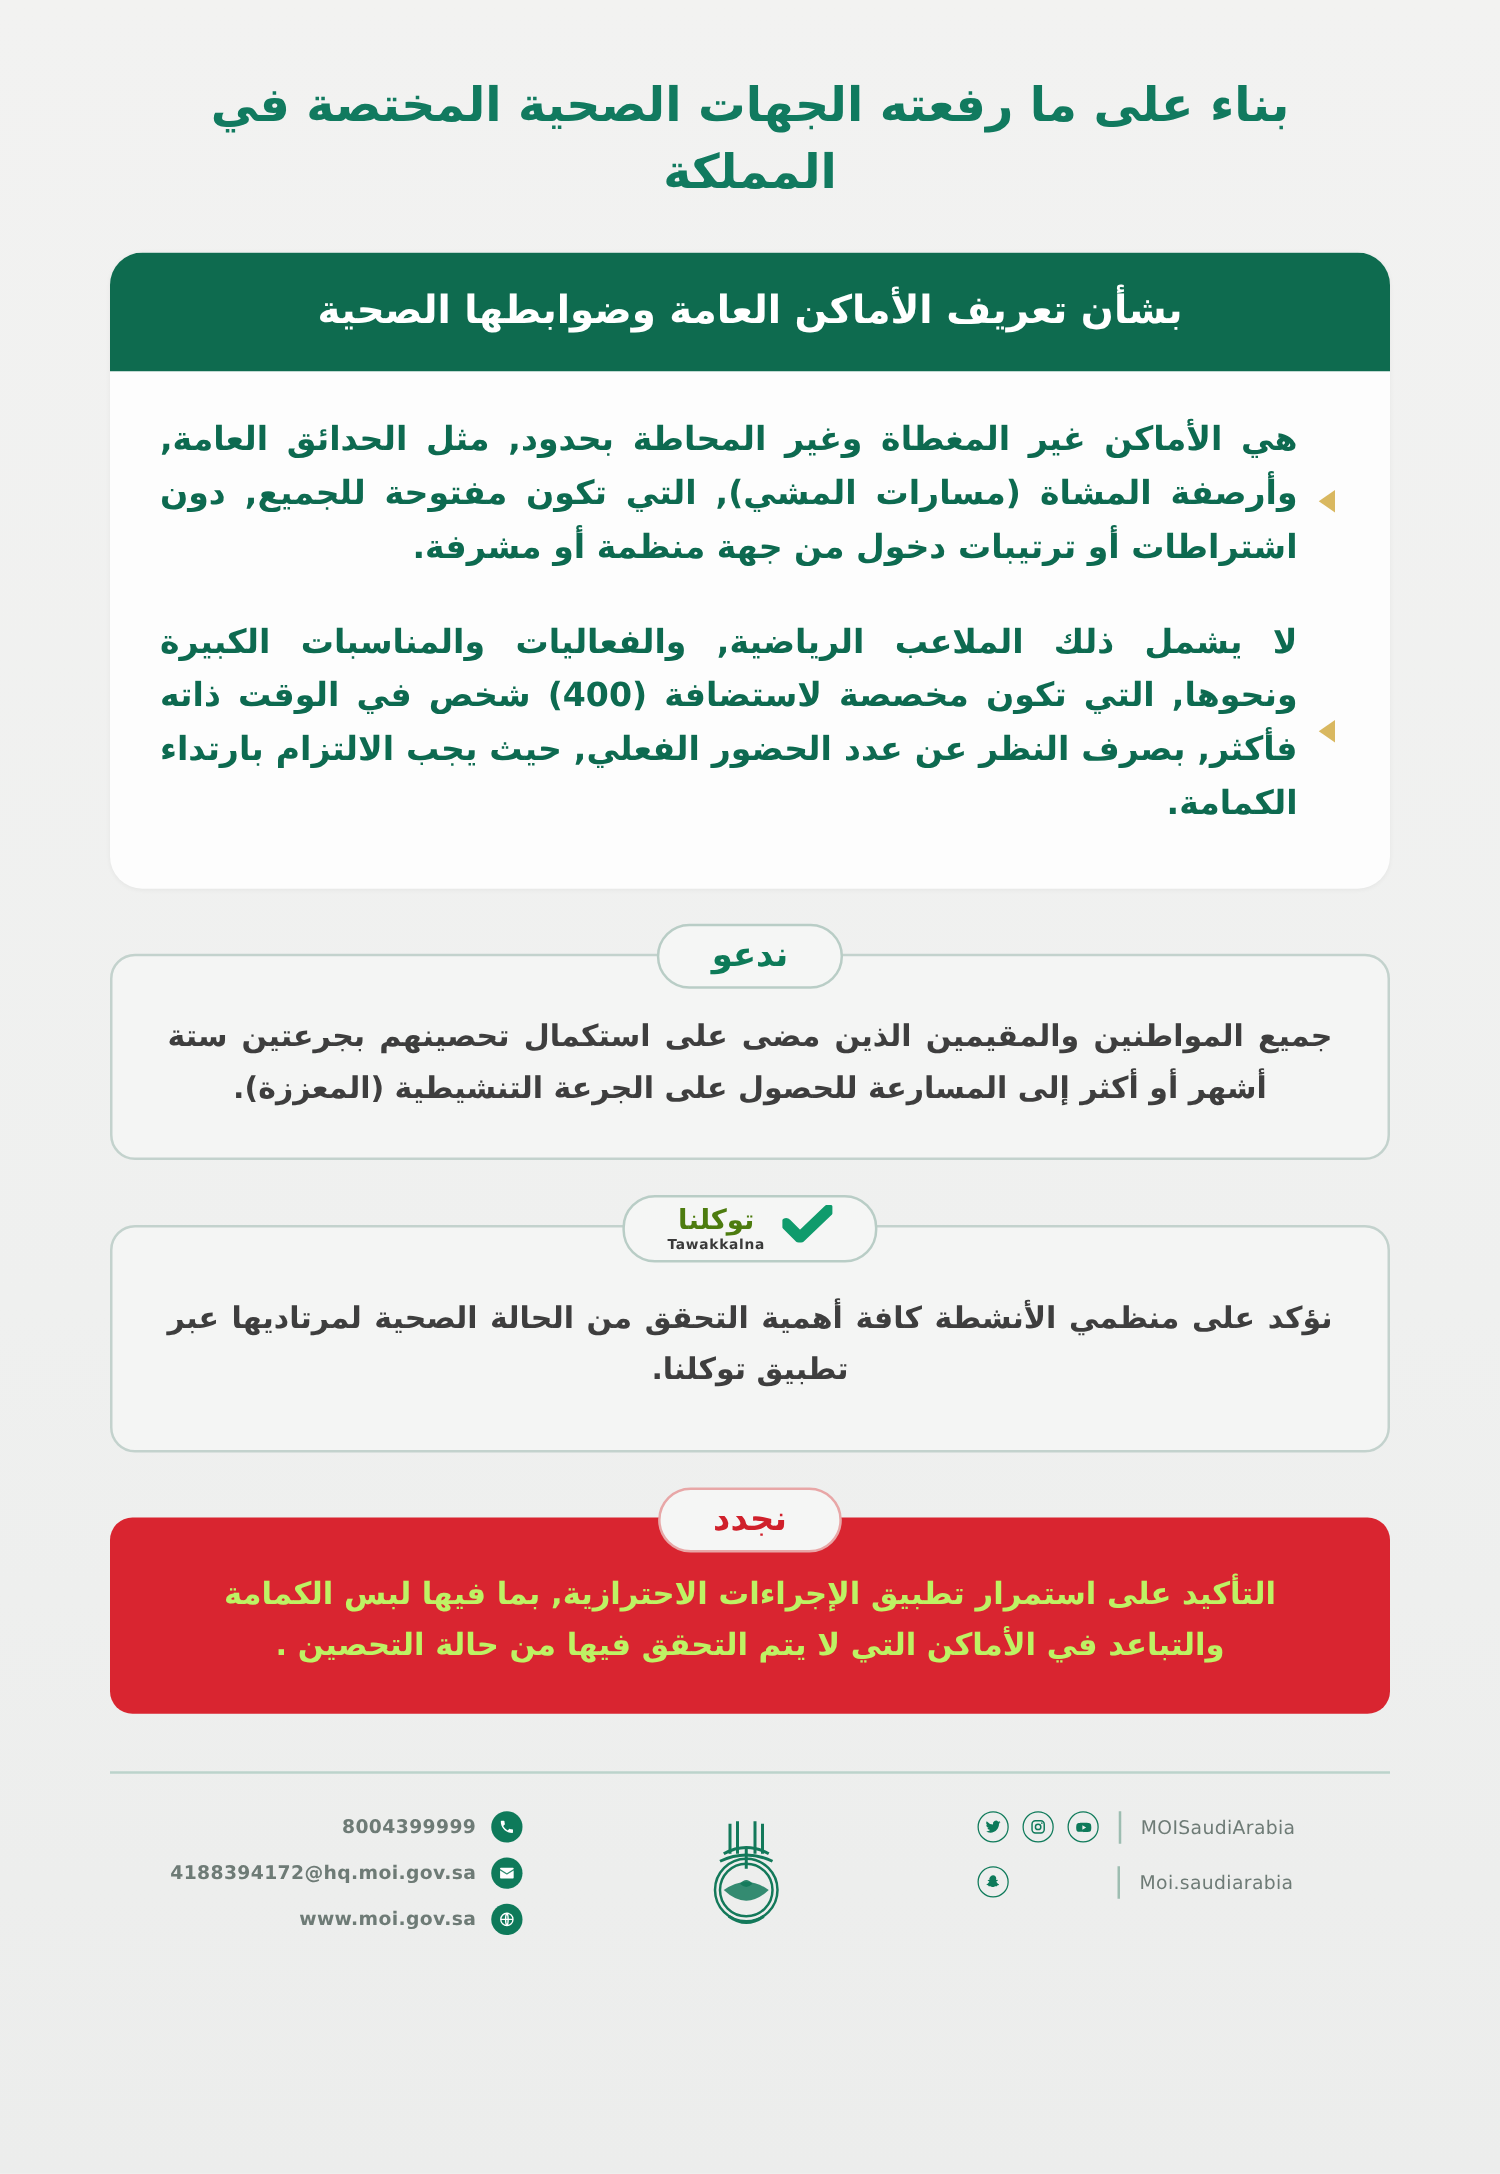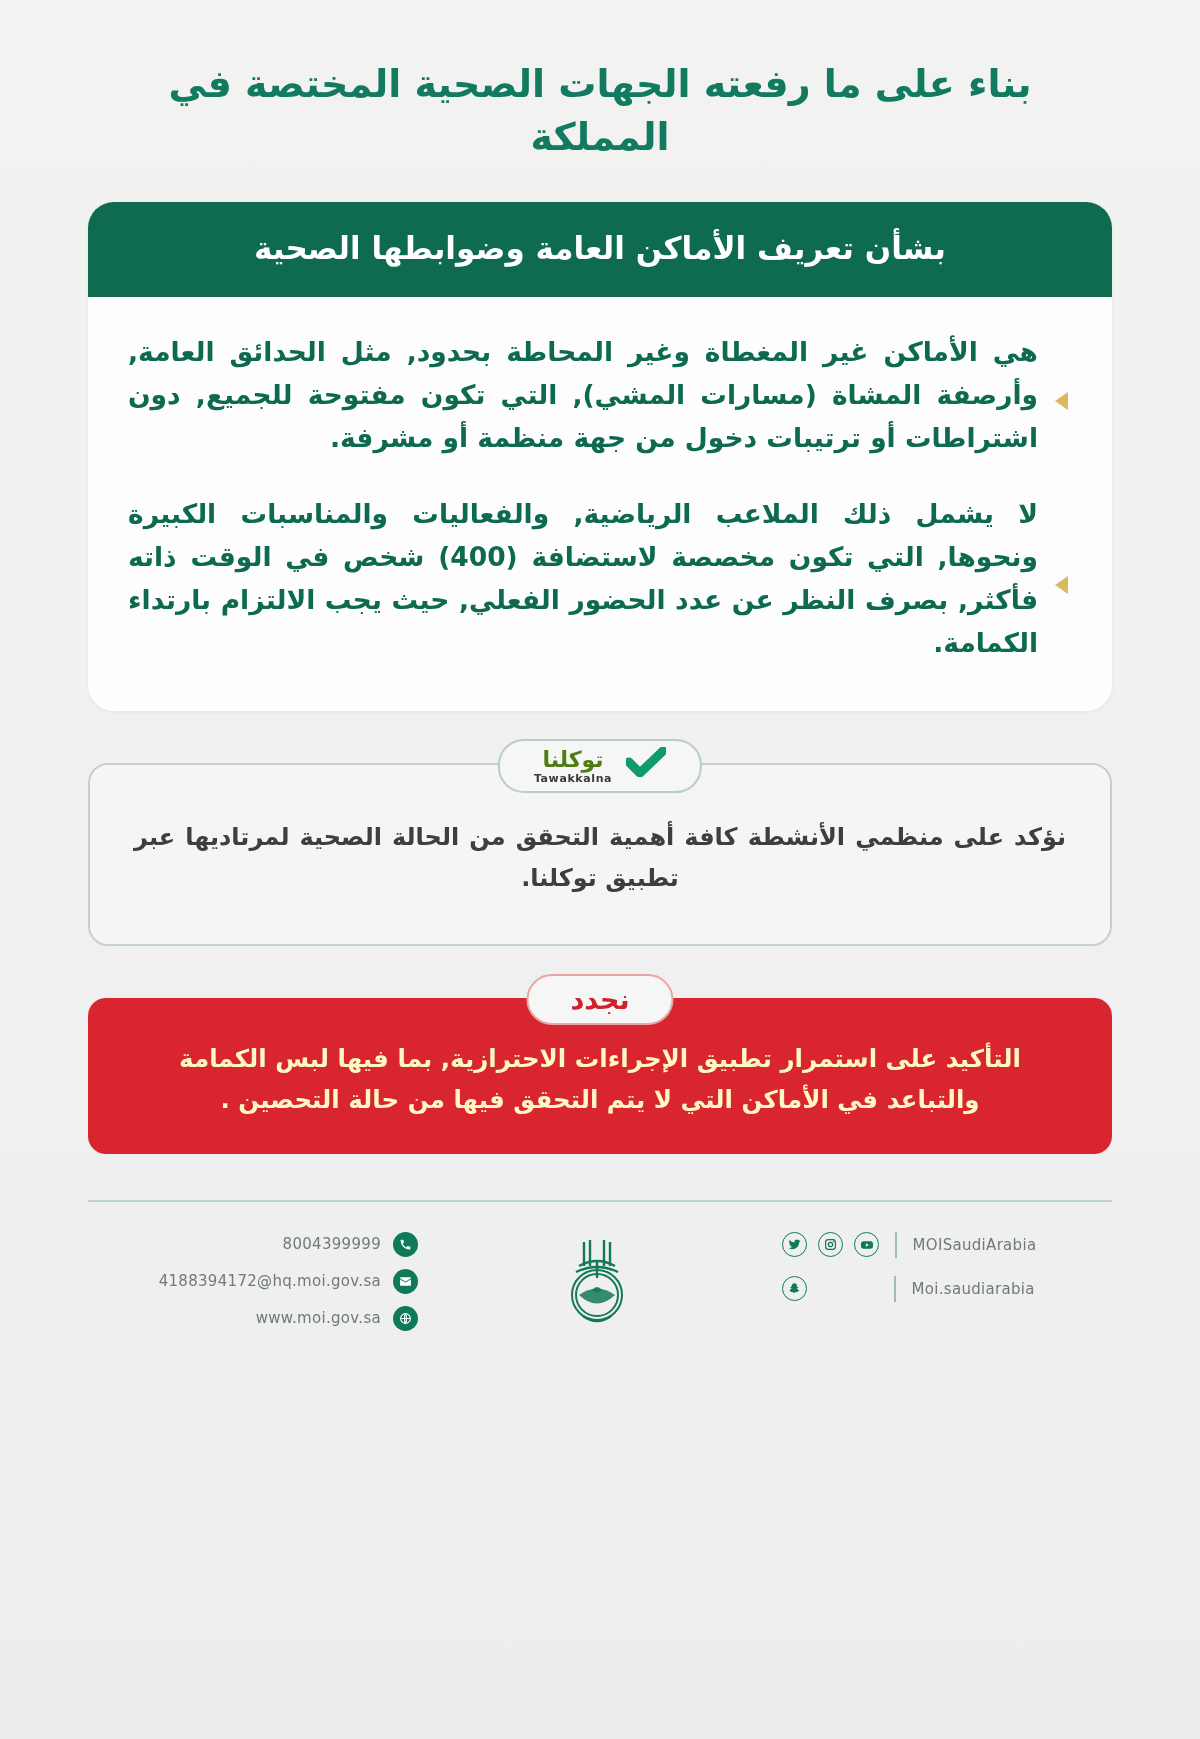--- a/index.html
+++ b/index.html
@@ -165,21 +165,21 @@
   }
 
   
   .red-card {
     background: #d92530;
     border-radius: 18px;
     padding: 40px 44px 34px 44px;
     text-align: center;
   }
   .red-text {
-    color: #fef9c3;
+    color: #bef264;
     font-size: 24.5px;
     font-weight: bold;
     line-height: 1.68;
     text-align: center;
   }
 
   
   .footer {
     margin: 46px 88px 0 88px;
     border-top: 2px solid #bcd3cb;
@@ -243,20 +243,21 @@
   }
 
   .footer-left {
     direction: ltr;
     display: flex;
     flex-direction: column;
     align-items: flex-end;
     gap: 12px;
     padding-top: 4px;
     width: 330px;
+    font-weight: bold;
   }
   .contact-line {
     display: flex;
     flex-direction: row;
     align-items: center;
     justify-content: flex-end;
     gap: 12px;
     width: 100%;
   }
   .contact-text {
@@ -299,20 +300,26 @@
       <div class="bullet-row">
         <div class="bullet-marker">
             <div class="tri"></div>
           </div>
         <div class="bullet-text">لا يشمل ذلك الملاعب الرياضية, والفعاليات والمناسبات الكبيرة ونحوها, التي تكون مخصصة لاستضافة (400) شخص في الوقت ذاته فأكثر, بصرف النظر عن عدد الحضور الفعلي, حيث يجب الالتزام بارتداء الكمامة.</div>
       </div>
 
     </div>
   </div>
 
+  <div class="section">
+    <div class="chip">ندعو</div>
+    <div class="outlined-card">
+      <div class="outlined-text">جميع المواطنين والمقيمين الذين مضى على استكمال تحصينهم بجرعتين ستة أشهر أو أكثر إلى المسارعة للحصول على الجرعة التنشيطية (المعززة).</div>
+    </div>
+  </div>
 
   <div class="section">
     <div class="chip logo-chip">
       <span class="check-mark">
         <svg width="40" height="30" viewBox="0 0 40 30" aria-hidden="true">
           <path d="M3 15 L14 26 L37 4" fill="none" stroke="#0f9b6c" stroke-width="9" stroke-linecap="round" stroke-linejoin="round"></path>
         </svg>
       </span>
       <span class="logo-text-wrap">
         <span class="logo-ar">توكلنا</span>

